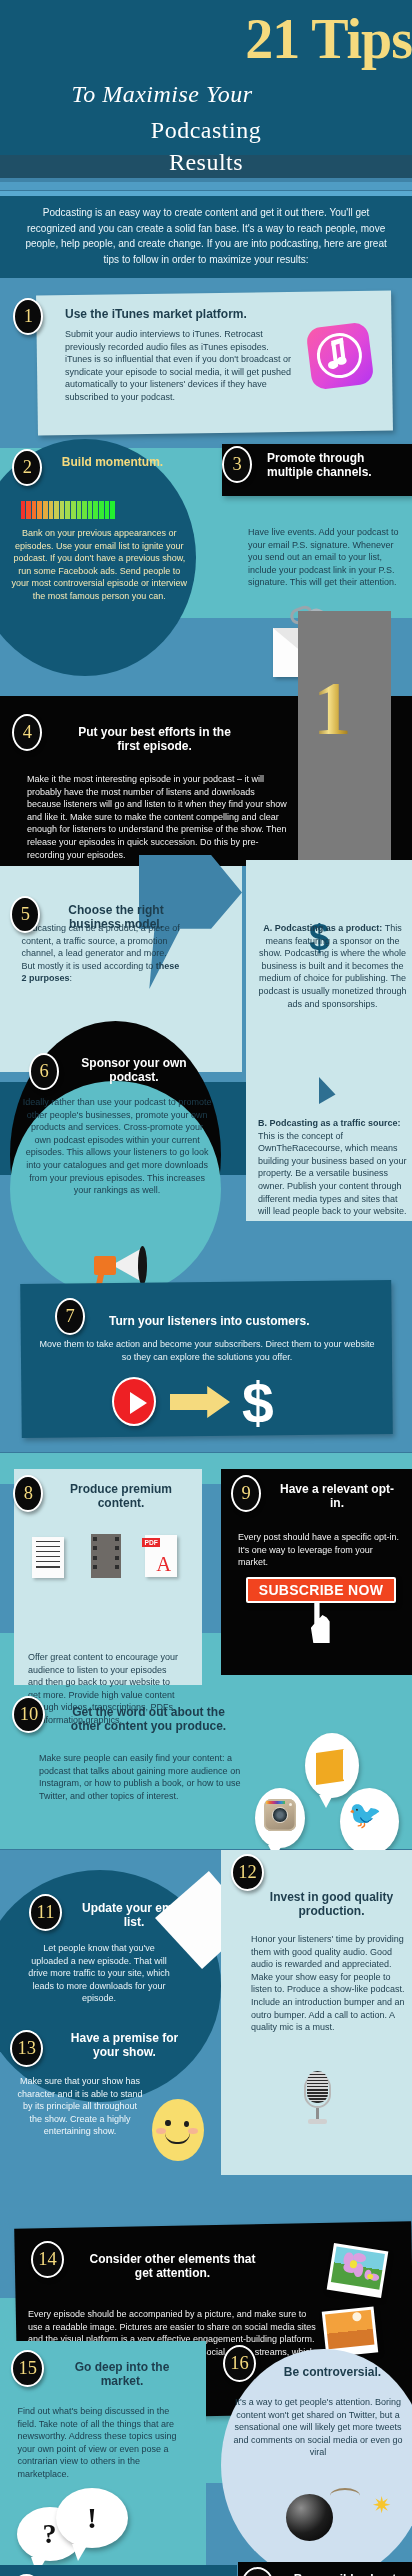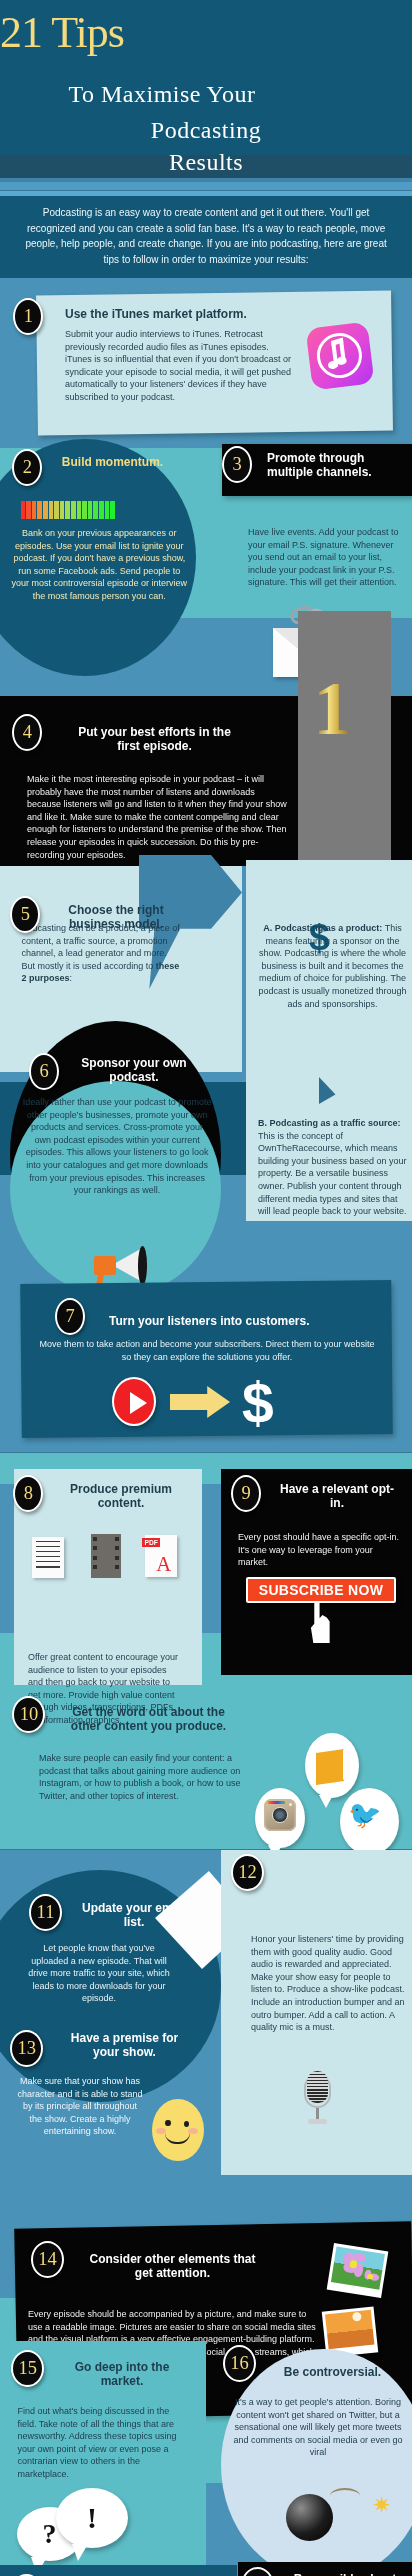--- a/index.html
+++ b/index.html
@@ -7,24 +7,24 @@
     width: 412px;
     background: #38789b;
     font-family: "Liberation Sans", sans-serif;
     color: #1d3d4d;
     overflow-x: hidden;
   }
   .page { position: relative; width: 412px; height: 3478px; overflow: hidden; }
 
   
   .hero { position:absolute; left:0; top:0; width:412px; height:155px; background:#125876; }
-  .hero-title { position:absolute; left:0; top:11.3px; width:412px; text-align:left;
-    font-family:"Liberation Serif", serif; font-weight:normal; font-size:44px; color:#f5da7e; line-height:1; letter-spacing:-1px; }
+  .hero-title { position:absolute; left:0; top:11.3px; width:412px; text-align:right;
+    font-family:"Liberation Serif", serif; font-weight:bold; font-size:56px; color:#f5da7e; line-height:1; letter-spacing:-1px; }
   .hero-sub1 { position:absolute; left:0; top:81px; width:324px; text-align:center;
-    font-family:"Liberation Serif", serif; font-size:24px; color:#ffffff; letter-spacing:0.5px; }
+    font-family:"Liberation Serif", serif; font-size:24px; color:#ffffff; letter-spacing:0.5px;font-style:italic; }
   .hero-sub2 { position:absolute; left:0; top:117px; width:412px; text-align:center;
     font-family:"Liberation Serif", serif; font-size:24px; color:#ffffff; letter-spacing:0.5px; }
 
   .band { position:absolute; left:0; width:412px; }
   .b1 { top:155px; height:9.3px; background:#1f4f66; }
   .b2 { top:164px; height:11.3px; background:#2e6f91; }
   .b3 { top:175px; height:7.2px; background:#3f83a8; }
   .b4 { top:182px; height:8.2px; background:#4f9cc4; }
   .b5 { top:191px; height:5.2px; background:#59a9d0; }
   .hero2 { position:absolute; left:0; top:196px; width:412px; height:82px; background:#125876; }
@@ -338,20 +338,21 @@
 
   <div class="ellipse" style="left:-20.6px;top:1870px;width:242px;height:232px;background:#125876;"></div>
   <div class="num wide" style="left:29px;top:1894px;">11</div>
   <div class="tip-title ctr" style="left:80px;top:1901px;width:108px;color:#fff;">Update your email list.</div>
   <div class="tip-body ctr" style="left:27px;top:1942px;width:144px;color:#eaf3f7;">Let people know that you've uploaded a new episode. That will drive more traffic to your site, which leads to more downloads for your episode.</div>
   <div style="position:absolute;left:155px;top:1871px;width:98px;height:98px;background:#fdfdfd;
        clip-path:polygon(55% 0,100% 52%,48% 100%,0 48%); box-shadow:1.5px 2.6px 5.2px rgba(0,0,0,.3);"></div>
 
   <div class="card light" style="left:221px;top:1850px;width:192px;height:325px;"></div>
   <div class="num wide" style="left:231px;top:1854px;">12</div>
+  <div class="tip-title ctr" style="left:257px;top:1890px;width:149px;">Invest in good quality production.</div>
   <div class="tip-body" style="left:251px;top:1933px;width:155px;">Honor your listeners' time by providing them with good quality audio. Good audio is rewarded and appreciated. Make your show easy for people to listen to. Produce a show-like podcast. Include an introduction bumper and an outro bumper. Add a call to action. A quality mic is a must.</div>
   <div class="mic" style="left:303px;top:2071px;">
     <div class="yoke"></div>
       <div class="head"></div>
       <div class="stem"></div>
       <div class="base"></div>
   </div>
 
   <div class="num wide" style="left:10.3px;top:2030px;">13</div>
   <div class="tip-title ctr" style="left:60px;top:2031px;width:129px;color:#fff;">Have a premise for your show.</div>

